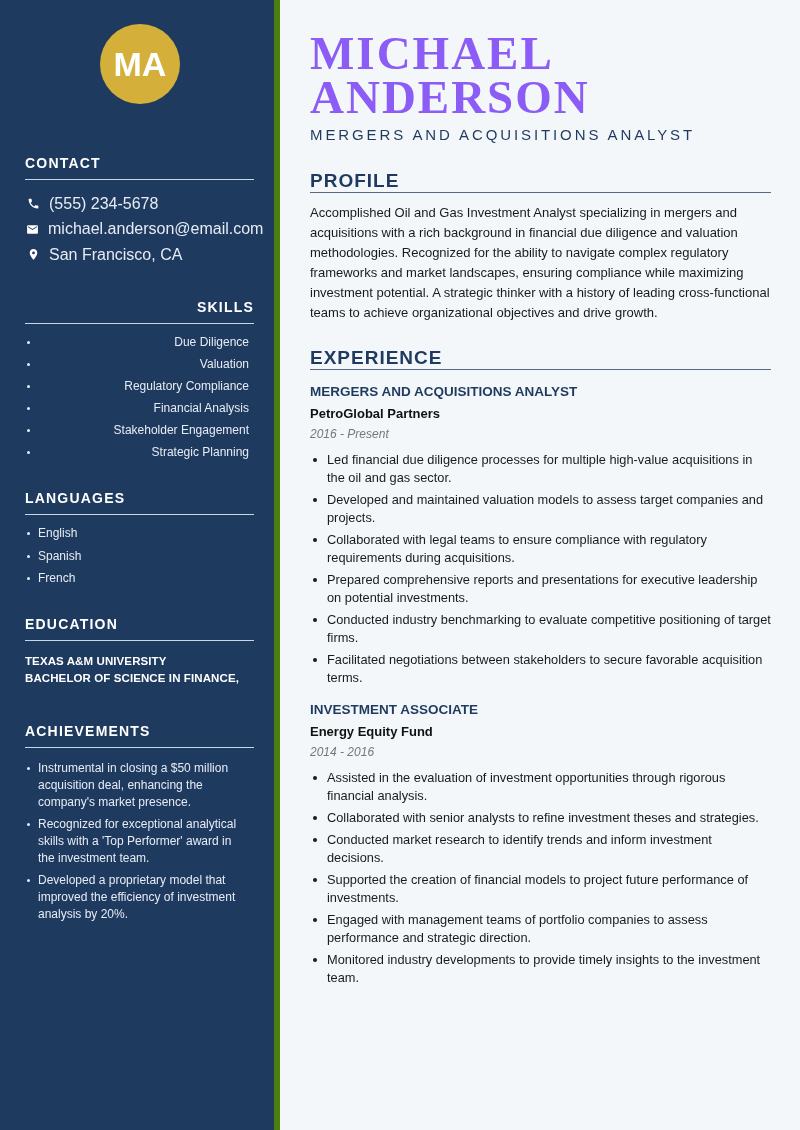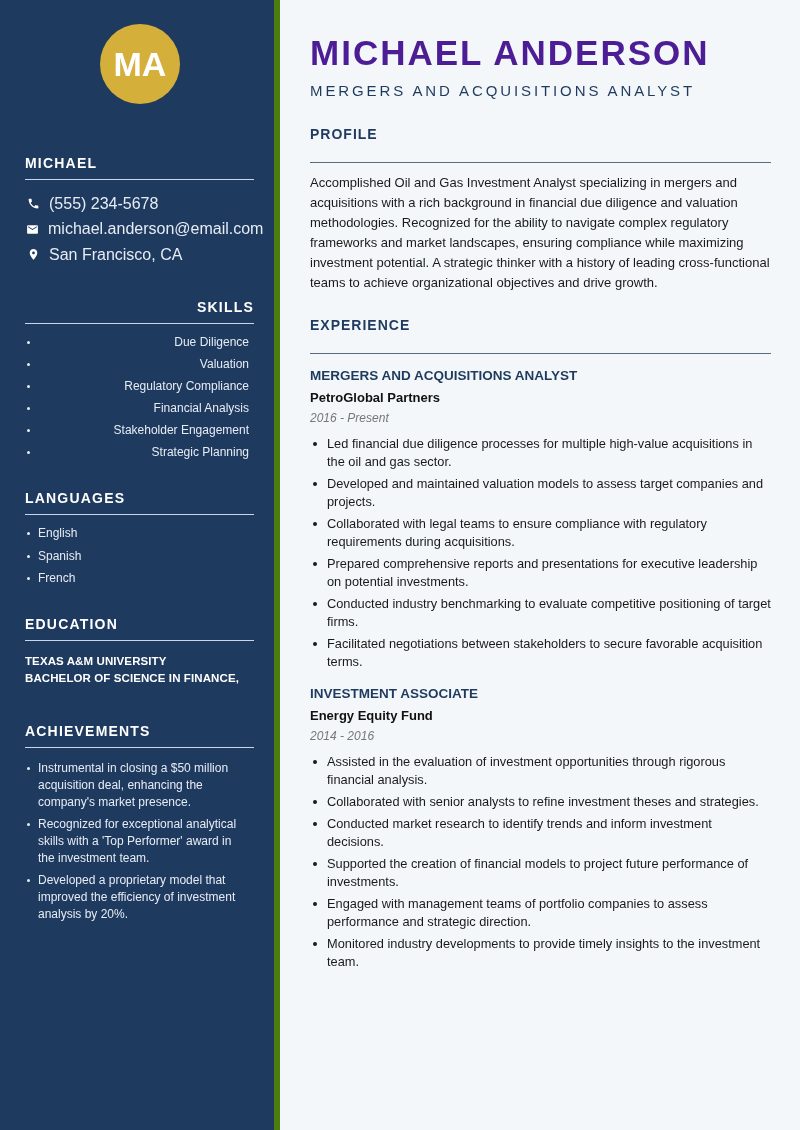--- a/index.html
+++ b/index.html
@@ -83,38 +83,39 @@
     .achievements { margin-top: 36px; }
     .achievements .bullets { margin-top: 12px; }
     .achievements .bullets li { line-height: 17px; margin-bottom: 5px; }
 
     .main {
       flex: 1;
       padding: 31px 29px 0 30px;
       color: #1a1a1a;
     }
     .name {
-      font-size: 35px;
-      font-weight: bold;
-      color: #4c1d95;
+      font-size: 47px;
+      font-weight: bold;
+      color: #8b5cf6;
       letter-spacing: 2px;
       line-height: 44px;
+      font-family: Liberation Serif, serif;
     }
     .title {
       font-size: 15px;
       color: #1f3a5f;
       letter-spacing: 2.9px;
       margin-top: 7px;
     }
     .main-heading {
-      font-size: 14px;
+      font-size: 19px;
       font-weight: bold;
       letter-spacing: 1px;
       color: #1f3a5f;
-      padding-bottom: 20px;
+      padding-bottom: 0;
       border-bottom: 1px solid #5a6b80;
     }
     .profile { margin-top: 27px; }
     .profile-text {
       margin-top: 10px;
       font-size: 13px;
       line-height: 20px;
       color: #1a1a1a;
     }
     .experience { margin-top: 24px; }
@@ -159,21 +160,21 @@
 </head>
 <body>
 
 <div class="page">
   <aside class="sidebar">
     <div class="avatar">
       <span>MA</span>
     </div>
 
     <section class="side-section contact">
-      <h2 class="side-heading">MICHAEL</h2>
+      <h2 class="side-heading">CONTACT</h2>
       <div class="contact-list">
         <div class="contact-item">
           <span class="contact-icon">
             <svg viewBox="0 0 24 24">
                 <path d="M6.6 10.8c1.4 2.8 3.8 5.1 6.6 6.6l2.2-2.2c.3-.3.7-.4 1-.2 1.1.4 2.3.6 3.6.6.6 0 1 .4 1 1V20c0 .6-.4 1-1 1C10.6 21 3 13.4 3 4c0-.6.4-1 1-1h3.5c.6 0 1 .4 1 1 0 1.3.2 2.5.6 3.6.1.3 0 .7-.2 1L6.6 10.8z"></path>
               </svg>
           </span>
           <span>(555) 234-5678</span>
         </div>
         <div class="contact-item">

